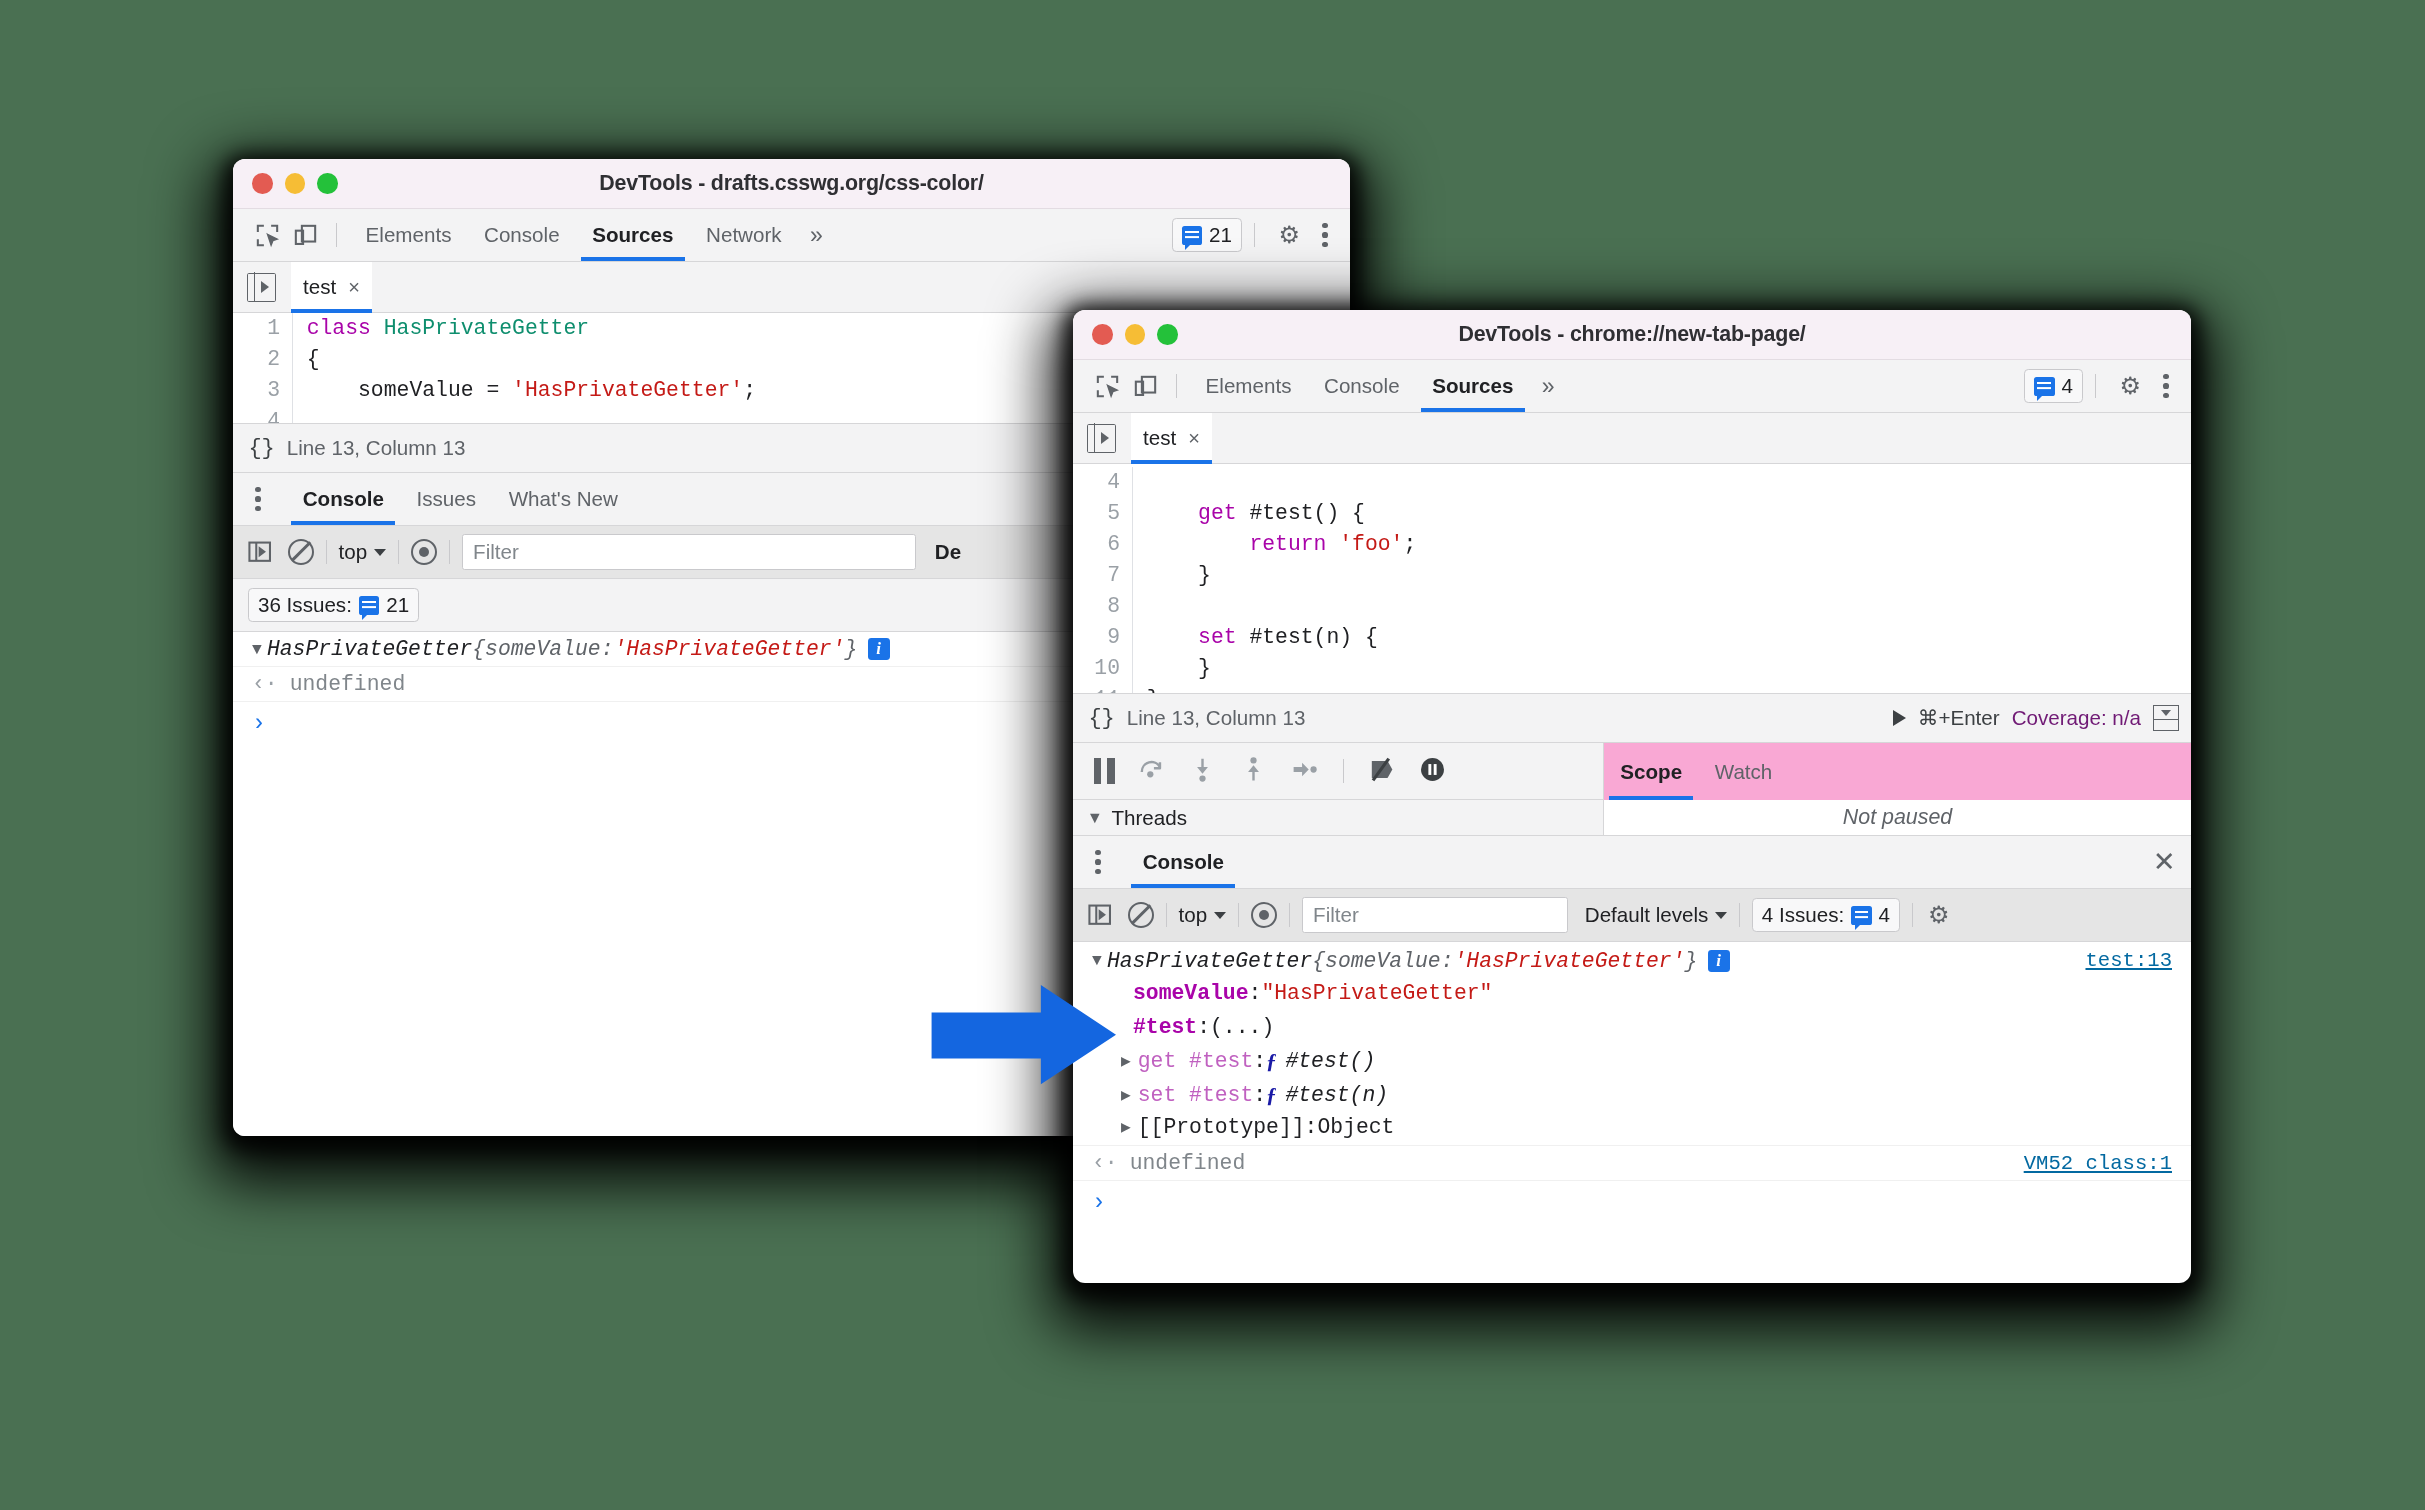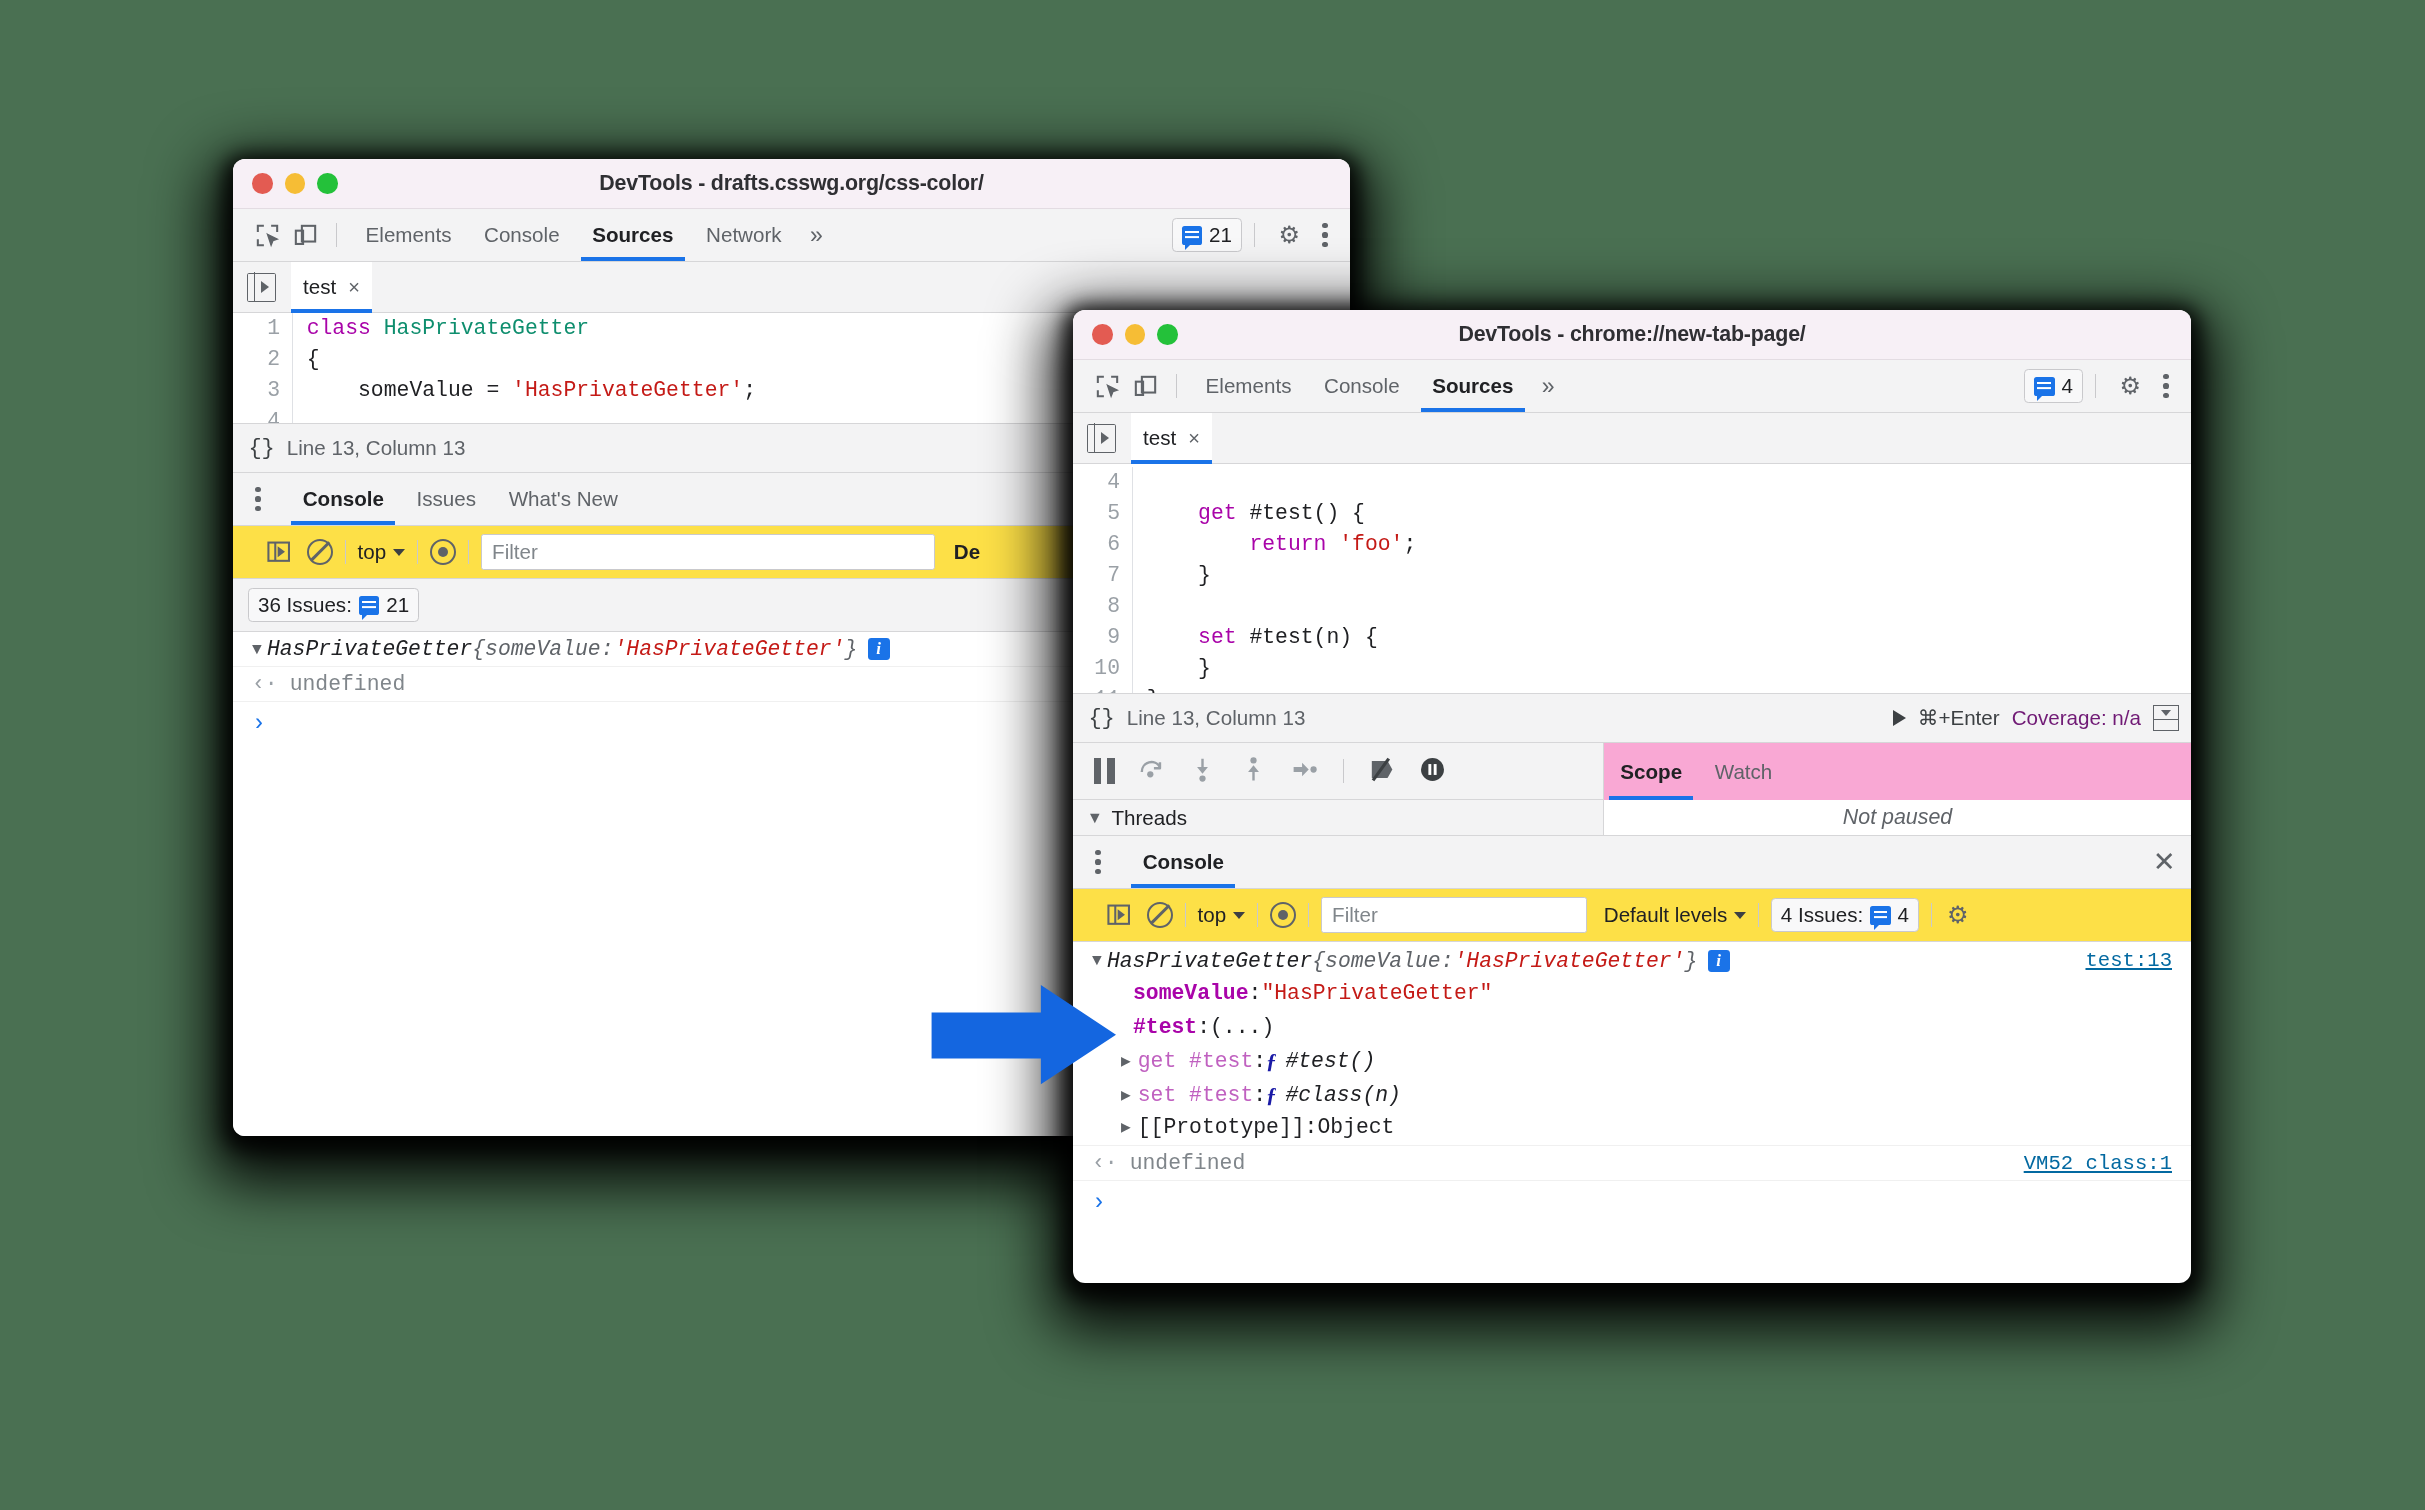--- a/index.html
+++ b/index.html
@@ -175,23 +175,23 @@
 
   
   .drawertabs {
     height: 53px; background:#f3f3f4;
     border-bottom:0.9px solid #d6d6d8;
     display:flex; align-items:center; padding-left: 12px;
   }
 
   
   .constool {
-    height:53px; background:#fde047;
+    height:53px; background:#e5e5e5;
     border-bottom:0.9px solid #d6d6d8;
-    display:flex; align-items:center; gap:0; padding: 0 12px 0 27px;
+    display:flex; align-items:center; gap:0; padding: 0 12px 0 8px;
   }
   .noentry {
     width:26px; height:26px; border:2.6px solid #5f6368; border-radius:50%;
     position:relative;
   }
   .noentry::after {
     content:""; position:absolute; left:-1.7px; top:9.4px; width:26px; height:2.6px;
     background:#5f6368; transform:rotate(-45deg);
   }
   .ctxsel { font-size:20.6px; color:#202124; display:flex; align-items:center; gap:6.9px; }
@@ -651,21 +651,21 @@
       <span style="width:8.6px"></span>
       <span class="fnname">#test()</span>
     </div>
 
     <div class="logrow" style="border-bottom:none; padding: 1.7px 19px 1.7px 48px;">
       <span class="arrowright">▶</span>
       <span class="propkey2">set #test</span>
       <span class="propplain">: </span>
       <span class="fnital">ƒ</span>
       <span style="width:8.6px"></span>
-      <span class="fnname">#class(n)</span>
+      <span class="fnname">#test(n)</span>
     </div>
 
     <div class="logrow" style="padding: 1.7px 19px 5.1px 48px;">
       <span class="arrowright">▶</span>
       <span class="propplain">[[Prototype]]</span>
       <span class="propplain">: </span>
       <span class="propplain">Object</span>
     </div>
 
     <div class="logrow">

